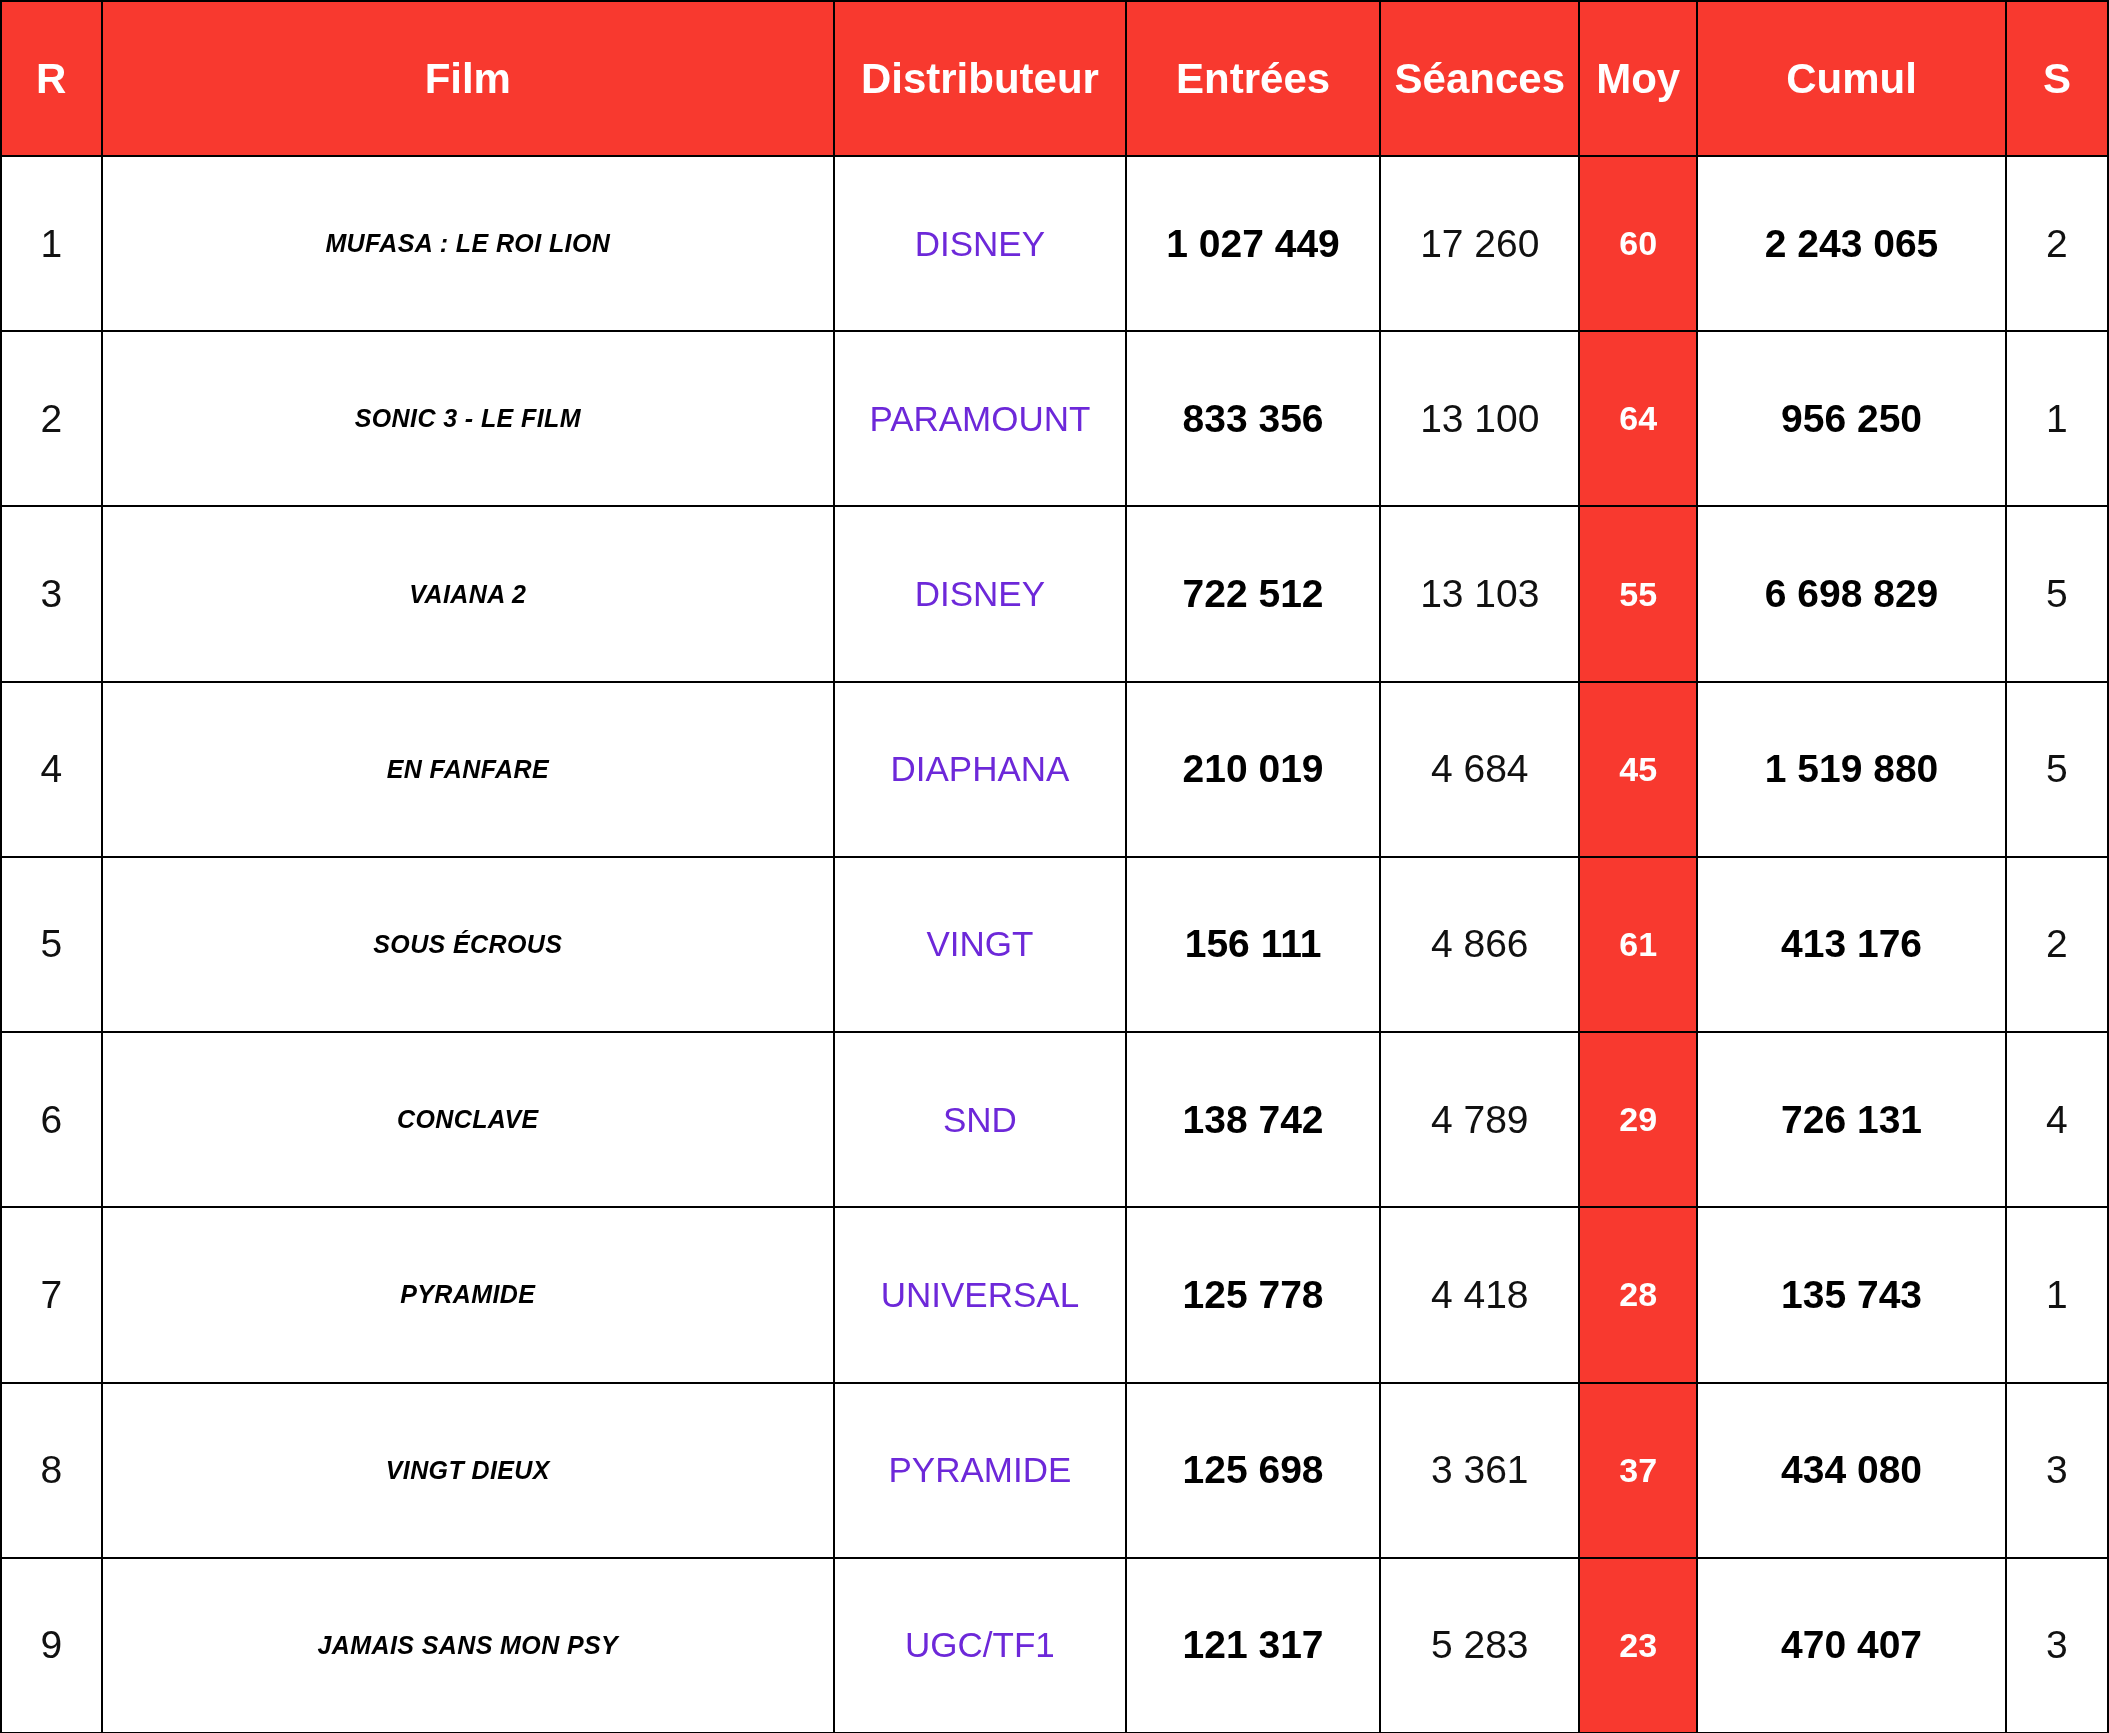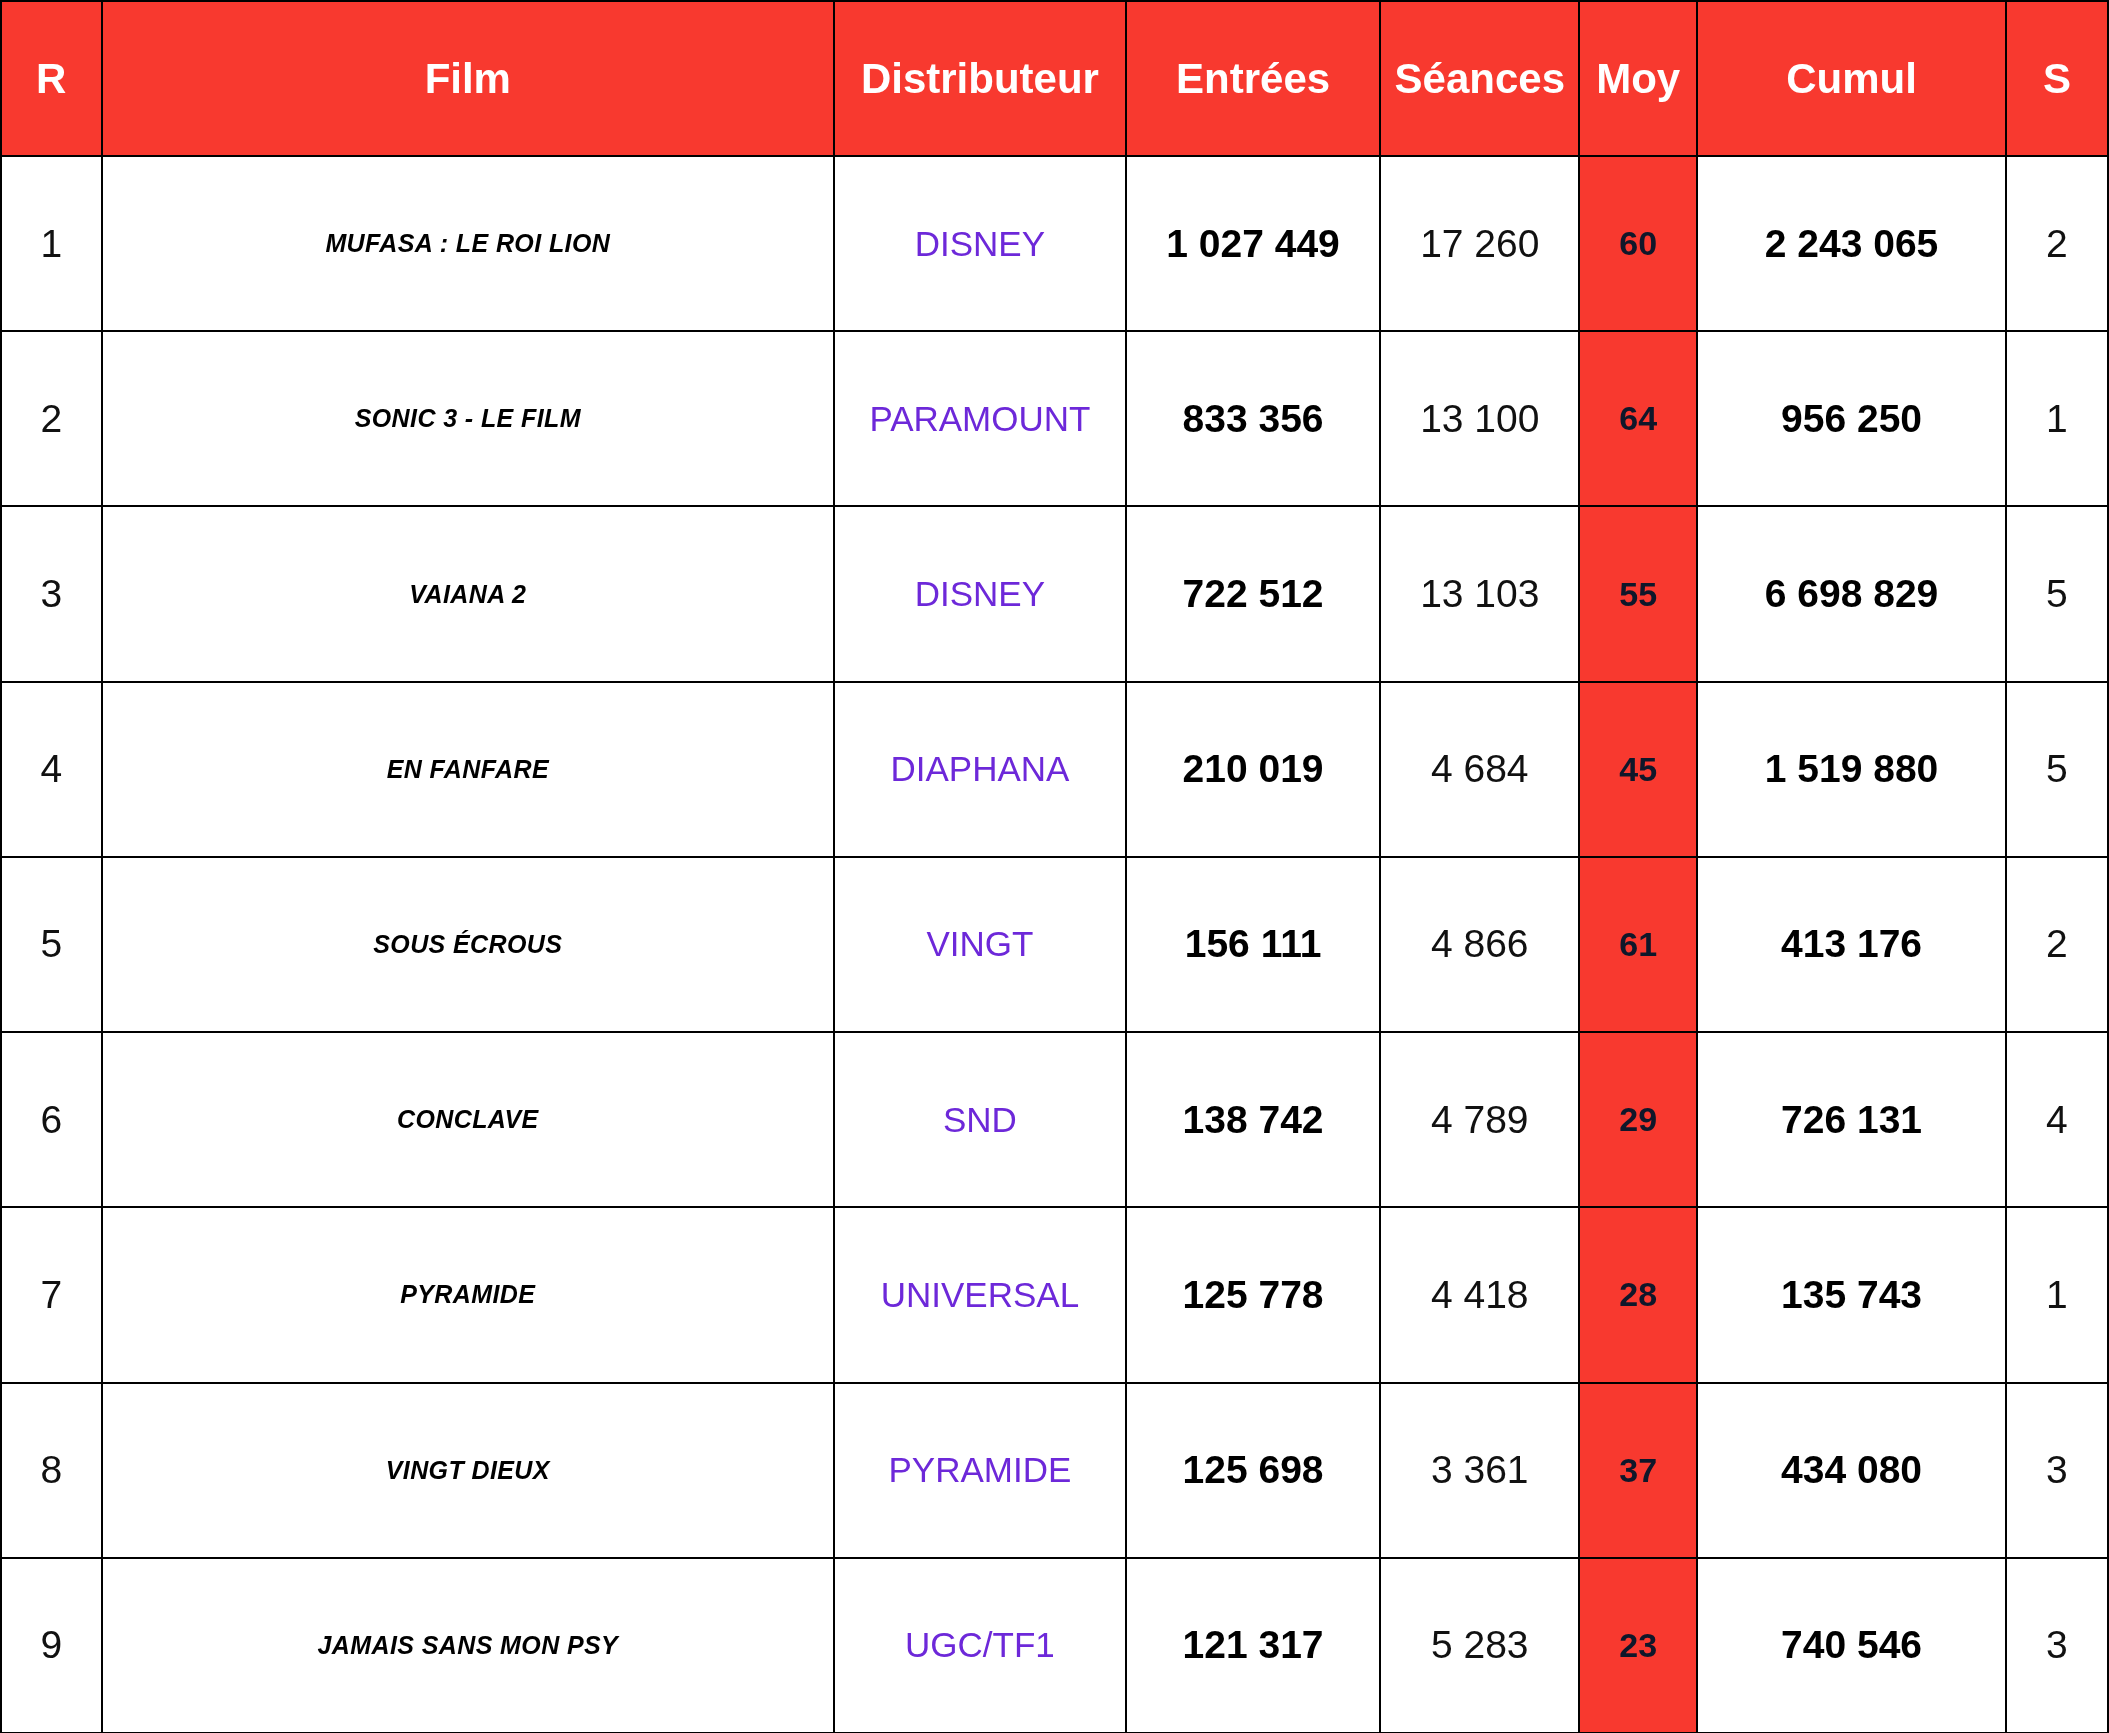--- a/index.html
+++ b/index.html
@@ -53,21 +53,21 @@
     color: #6d28d9;
   }
   td.col-rank, td.col-s, td.col-seances {
     color: #111111;
   }
   td.bold {
     font-weight: bold;
   }
   td.col-moy {
     background: var(--red);
-    color: #0f172a;
+    color: #ffffff;
     font-weight: bold;
     font-size: 34px;
   }
 </style>
 </head>
 <body>
 
 <table class="boxoffice">
   <colgroup>
     <col style="width:4.77%">
@@ -172,18 +172,18 @@
         <td class="col-num bold">434 080</td>
         <td class="col-s">3</td>
       </tr>
       <tr>
         <td class="col-rank">9</td>
         <td class="col-film">JAMAIS SANS MON PSY</td>
         <td class="col-dist">UGC/TF1</td>
         <td class="col-num bold">121 317</td>
         <td class="col-seances">5 283</td>
         <td class="col-moy">23</td>
-        <td class="col-num bold">740 546</td>
+        <td class="col-num bold">470 407</td>
         <td class="col-s">3</td>
       </tr>
     </tbody>
 </table>
 
 
 </body></html>

